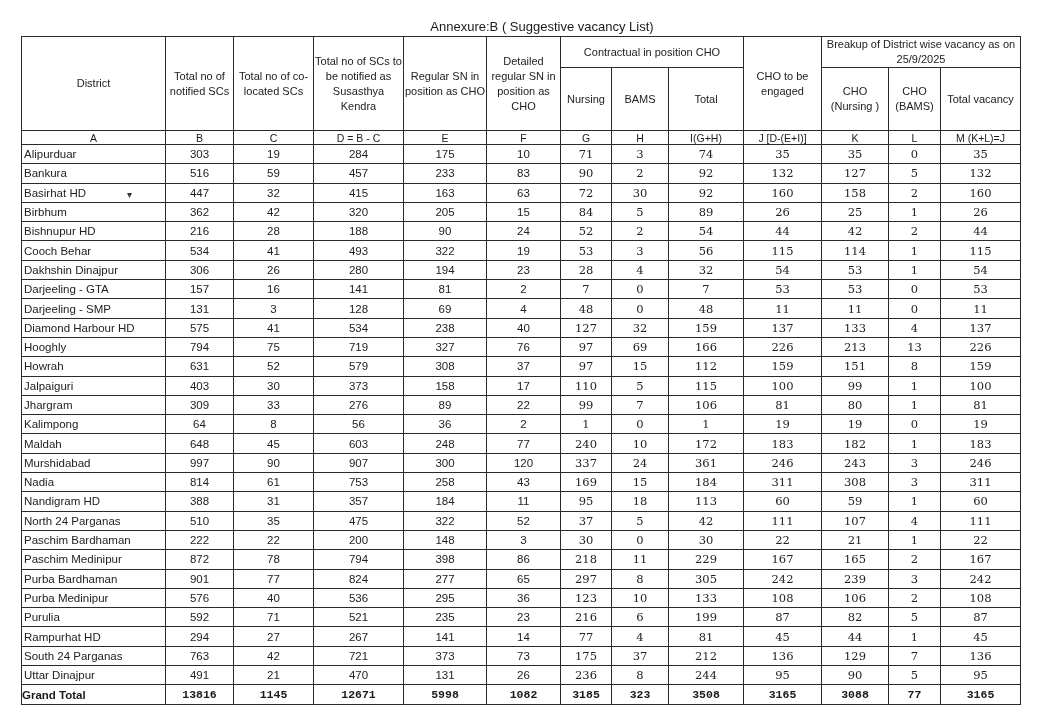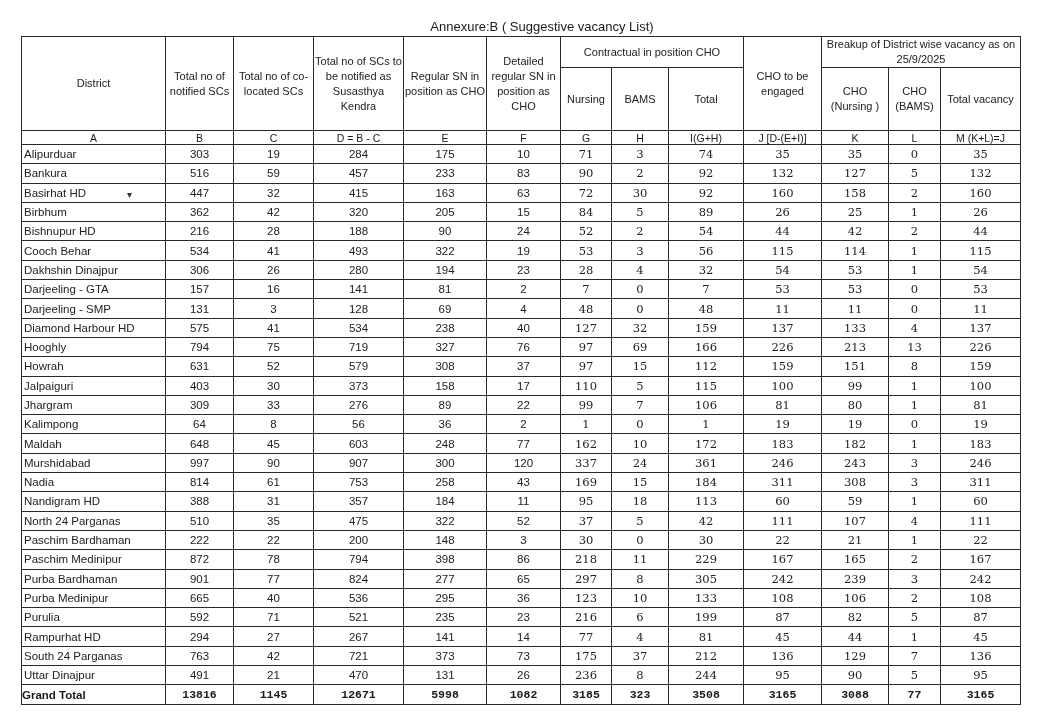--- a/index.html
+++ b/index.html
@@ -301,21 +301,21 @@
         <td>0</td>
         <td>19</td>
       </tr>
       <tr class="row">
         <td class="district">Maldah</td>
         <td class="num-sans">648</td>
         <td class="num-sans">45</td>
         <td class="num-sans">603</td>
         <td class="num-sans">248</td>
         <td class="num-sans">77</td>
-        <td>162</td>
+        <td>240</td>
         <td>10</td>
         <td>172</td>
         <td>183</td>
         <td>182</td>
         <td>1</td>
         <td>183</td>
       </tr>
       <tr class="row">
         <td class="district">Murshidabad</td>
         <td class="num-sans">997</td>
@@ -416,21 +416,21 @@
         <td>297</td>
         <td>8</td>
         <td>305</td>
         <td>242</td>
         <td>239</td>
         <td>3</td>
         <td>242</td>
       </tr>
       <tr class="row">
         <td class="district">Purba Medinipur</td>
-        <td class="num-sans">665</td>
+        <td class="num-sans">576</td>
         <td class="num-sans">40</td>
         <td class="num-sans">536</td>
         <td class="num-sans">295</td>
         <td class="num-sans">36</td>
         <td>123</td>
         <td>10</td>
         <td>133</td>
         <td>108</td>
         <td>106</td>
         <td>2</td>

